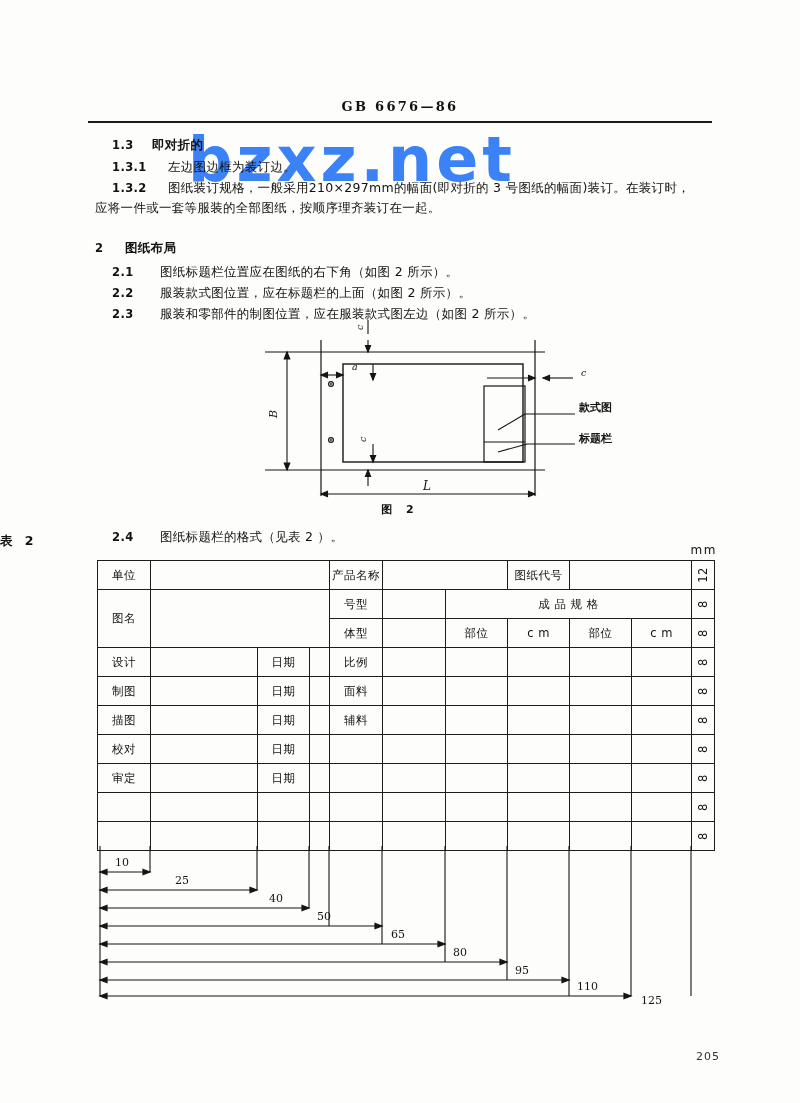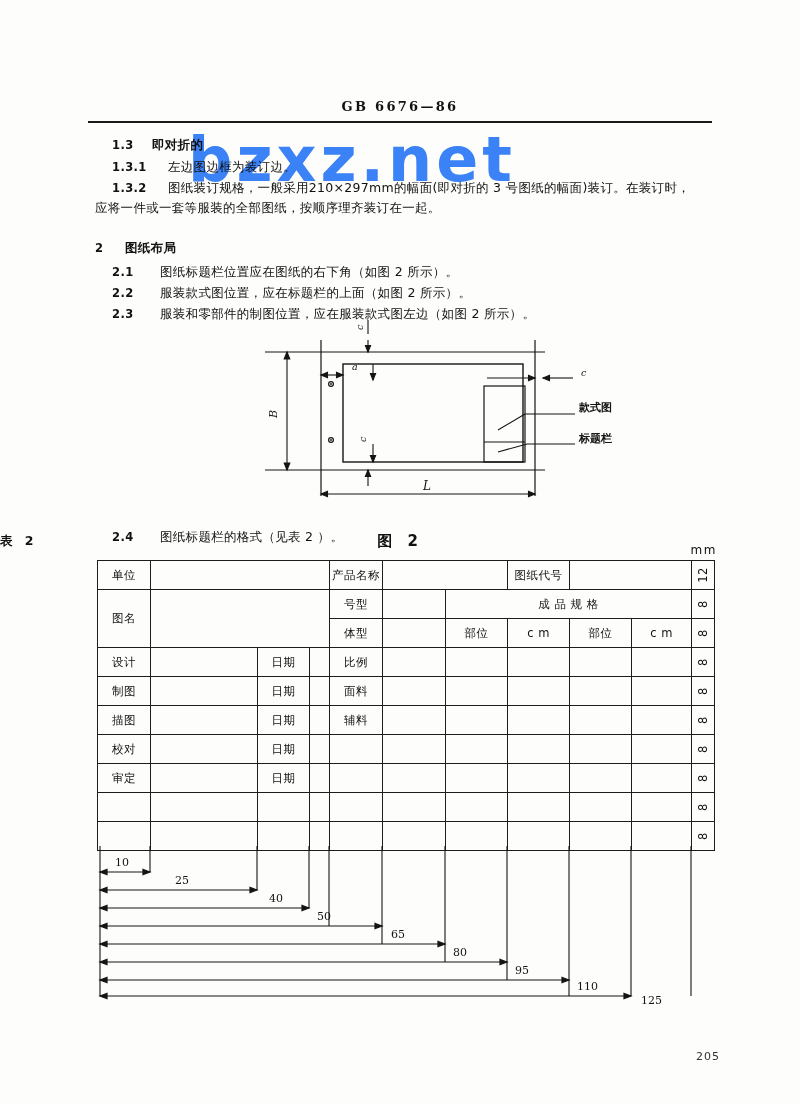--- a/index.html
+++ b/index.html
@@ -24,22 +24,22 @@
     font-size:13px;font-weight:bold;letter-spacing:2.3px;color:#111;
   }
   .hdr-rule{position:absolute;left:88px;top:121px;width:624px;height:2px;background:#1a1a1a;}
   
   .txt{position:absolute;color:#111;white-space:nowrap;text-align:right;}
   .clause-num{font-weight:bold;font-size:11.5px;letter-spacing:.4px;}
   .cn{font-size:12.5px;letter-spacing:.3px;}
   
   .fig-wrap{position:absolute;left:255px;top:318px;width:380px;height:210px;}
   .fig-cap{
-    position:absolute;left:0;top:532px;width:800px;text-align:center;
-    font-size:15px;font-weight:bold;letter-spacing:5px;color:#111;
+    position:absolute;left:0;top:502px;width:800px;text-align:center;
+    font-size:11px;font-weight:bold;letter-spacing:5px;color:#111;
   }
   
   .tbl-cap{
     position:absolute;left:0;top:533px;width:800px;text-align:left;
     font-size:12.5px;font-weight:bold;letter-spacing:4px;color:#111;
   }
   .unit-mm{
     position:absolute;right:83px;top:543px;font-size:12px;
     letter-spacing:1.5px;color:#111;
   }

